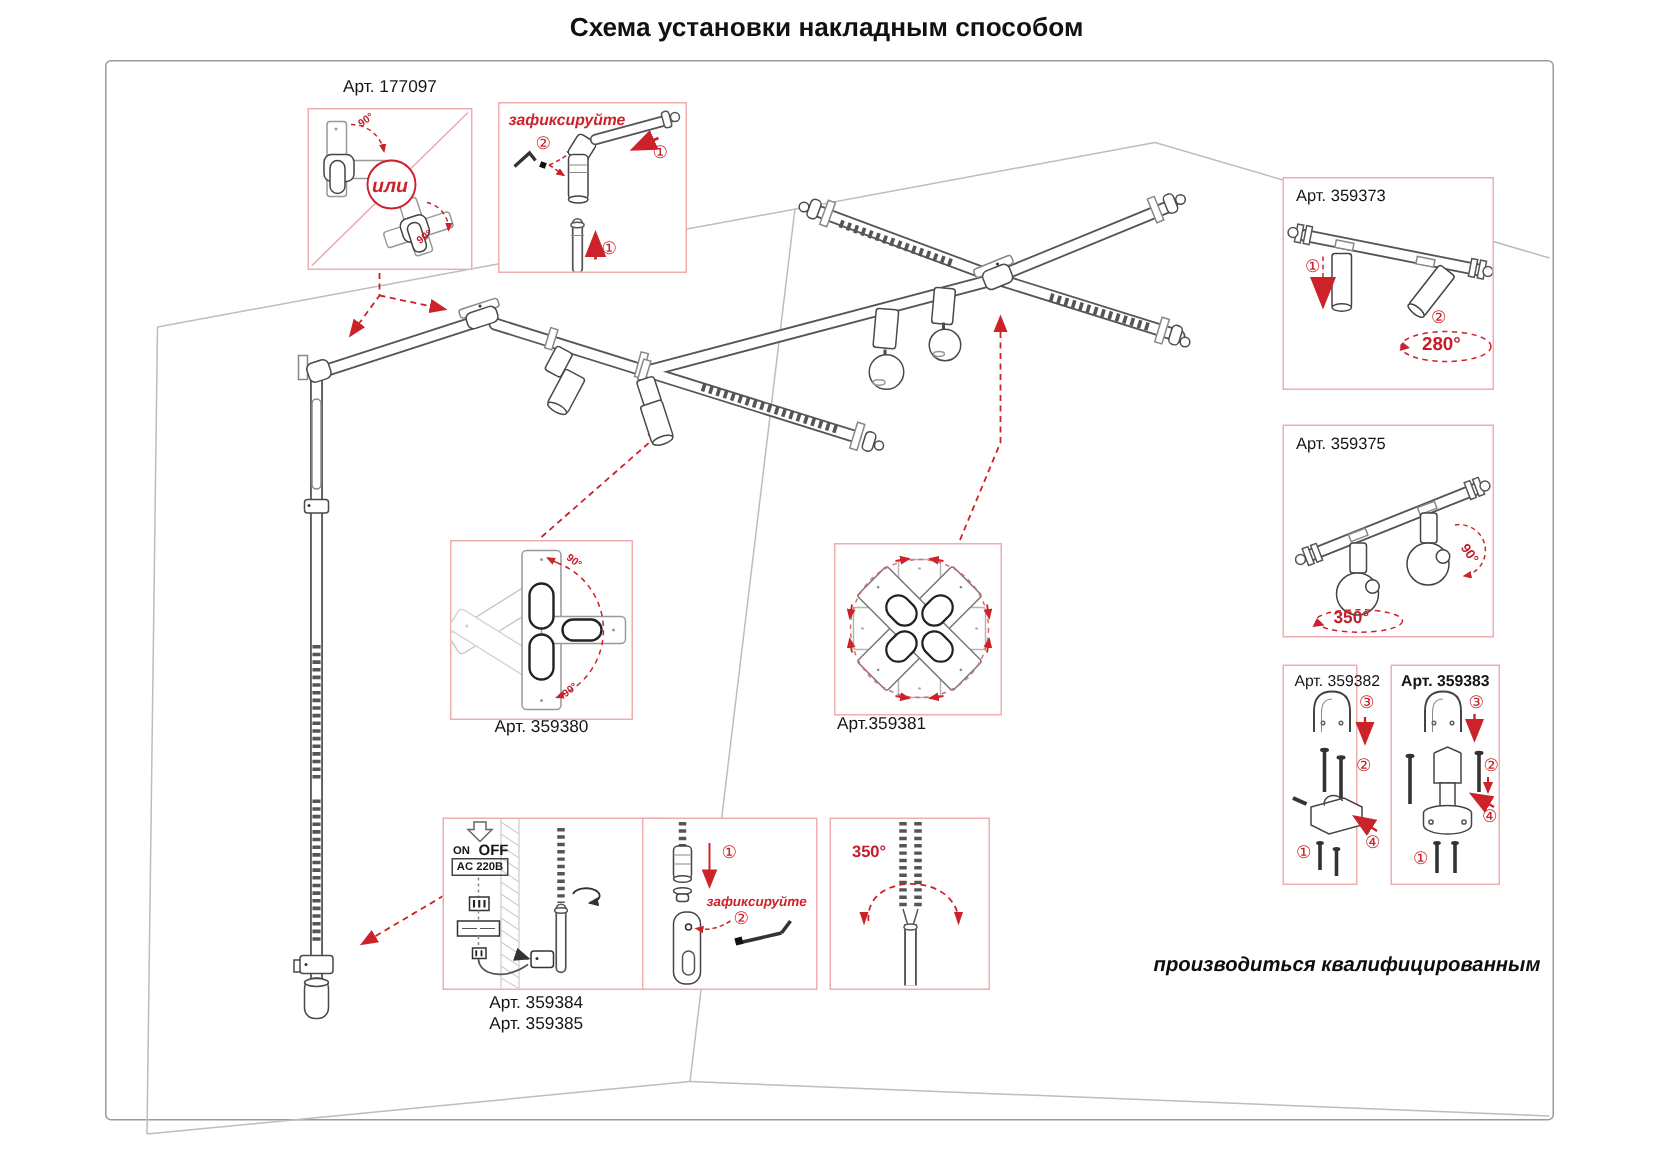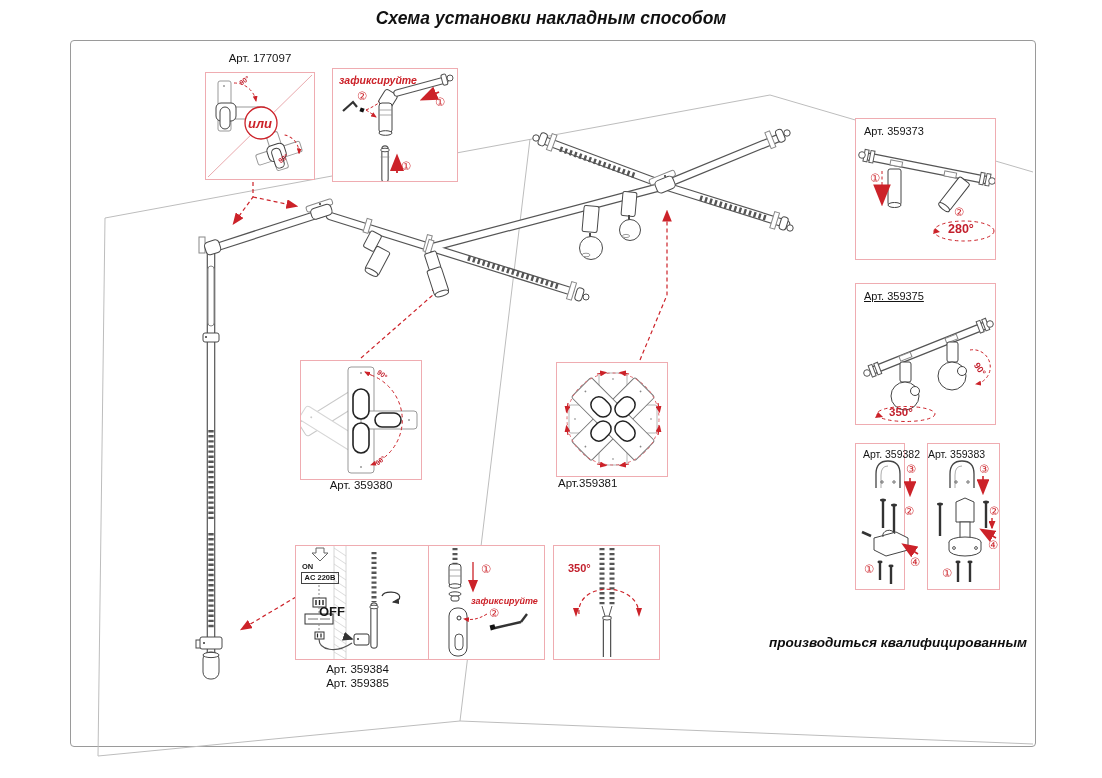--- a/index.html
+++ b/index.html
@@ -1,19 +1,19 @@
 <!DOCTYPE html>
 <html><head>
 <meta charset="utf-8">
 <style>
   html,body{margin:0;padding:0;background:#fff;}
   #page{position:relative;width:1102px;height:778px;background:#fff;overflow:hidden;
         font-family:"Liberation Sans",sans-serif;color:#151515;}
   #title{position:absolute;left:0;top:8px;width:100%;text-align:center;
-         font-size:17.5px;font-weight:bold;font-style:italic;color:#111;}
+         font-size:17.5px;font-weight:bold;color:#111;}
   #frame{position:absolute;left:70px;top:40px;width:964px;height:705px;
          border:1.4px solid #9a9a9a;border-radius:4px;}
   svg.main{position:absolute;left:0;top:0;z-index:1;}
   .box{position:absolute;border:1px solid #efacb1;background:#fff;z-index:2;box-sizing:border-box;}
   .box svg{position:absolute;left:0;top:0;}
   .lbl{position:absolute;font-size:11.5px;color:#151515;white-space:nowrap;z-index:3;}
   .lbl.center{text-align:center;}
   .inlbl{position:absolute;font-size:11px;color:#151515;white-space:nowrap;z-index:3;}
   .num{position:absolute;color:#cc2229;font-size:11.5px;line-height:1;z-index:3;}
   .redcap{position:absolute;color:#cc2229;font-weight:bold;font-style:italic;z-index:3;white-space:nowrap;}
@@ -307,21 +307,21 @@
       <g transform="rotate(-21 96 56)">
           <rect x="90" y="52" width="12" height="5" fill="#fff" stroke="#888"></rect>
         </g>
       <rect x="91" y="58" width="11" height="20" rx="2" fill="#fff" stroke="#444"></rect>
       <circle cx="96" cy="92" r="14" fill="#fff" stroke="#444"></circle>
       <circle cx="106" cy="87" r="4.5" fill="#fff" stroke="#444"></circle>
       <ellipse cx="50" cy="130" rx="29" ry="7.5" fill="none" stroke="#cc2229" stroke-dasharray="3.5 3"></ellipse>
       <path d="M22,128 L19,134 L27,133 Z" fill="#cc2229"></path>
       <path d="M114,66 A17,17 0 0 1 120,100" stroke="#cc2229" stroke-dasharray="3 2.5" fill="none" marker-end="url(#aRs)"></path>
     </svg>
-    <span class="inlbl" style="left:8px;top:6px;text-decoration:underline;">Арт. 359375</span>
+    <span class="inlbl" style="left:8px;top:6px;">Арт. 359375</span>
     <span class="deg" style="left:33px;top:122px;font-size:11.5px;">350°</span>
     <span class="deg" style="left:117px;top:80px;font-size:9px;transform:rotate(55deg);">90°</span>
   </div>
 
   <div class="box" style="left:855px;top:443px;width:50px;height:147px;">
     <svg width="71" height="145" viewBox="0 0 71 145">
       <path d="M20,44 L20,30 Q20,17 32,17 Q44,17 44,30 L44,44" fill="#fff" stroke="#444" stroke-width="1.3"></path>
       <path d="M25,44 L25,31 Q25,22 32,22" fill="none" stroke="#888" stroke-width="0.7"></path>
       <circle cx="26" cy="38" r="1.2" fill="none" stroke="#666"></circle>
         <circle cx="38" cy="38" r="1.2" fill="none" stroke="#666"></circle>
@@ -364,21 +364,21 @@
         <circle cx="48" cy="104" r="1.4" fill="none" stroke="#555"></circle>
       <ellipse cx="58" cy="58" rx="3" ry="1.5" fill="#333"></ellipse>
         <line x1="58" y1="58" x2="58" y2="84" stroke="#333" stroke-width="2.4"></line>
       <path d="M64,74 L64,84" stroke="#cc2229" stroke-width="1.4" fill="none" marker-end="url(#aRs)"></path>
       <path d="M68,94 L54,86" stroke="#cc2229" stroke-width="1.6" fill="none" marker-end="url(#aR)"></path>
       <ellipse cx="30" cy="118" rx="2.6" ry="1.4" fill="#333"></ellipse>
         <line x1="30" y1="118" x2="30" y2="138" stroke="#333" stroke-width="2.4"></line>
       <ellipse cx="42" cy="118" rx="2.6" ry="1.4" fill="#333"></ellipse>
         <line x1="42" y1="118" x2="42" y2="138" stroke="#333" stroke-width="2.4"></line>
     </svg>
-    <span class="inlbl" style="left:0;top:4px;width:71px;text-align:left;font-size:10.5px;">Арт. 359383</span>
+    <span class="inlbl" style="left:0;top:4px;width:71px;text-align:center;font-size:10.5px;font-weight:bold;">Арт. 359383</span>
     <span class="num" style="left:51px;top:20px;">③</span>
     <span class="num" style="left:61px;top:62px;">②</span>
     <span class="num" style="left:60px;top:96px;">④</span>
     <span class="num" style="left:14px;top:124px;">①</span>
   </div>
 
   <div class="box" style="left:300px;top:360px;width:122px;height:120px;">
     <svg width="120" height="118" viewBox="0 0 120 118">
       <g transform="rotate(-32 45 42)">
           <rect x="-6" y="34" width="62" height="16" rx="3" fill="#fff" stroke="#c9c9c9"></rect>
@@ -482,21 +482,21 @@
       <line x1="78" y1="60" x2="78" y2="99" stroke="#555" stroke-width="7.5" stroke-linecap="round"></line>
       <line x1="78" y1="60" x2="78" y2="99" stroke="#fff" stroke-width="5.2" stroke-linecap="round"></line>
       <ellipse cx="78" cy="61" rx="4.3" ry="1.8" fill="#fff" stroke="#555"></ellipse>
       <path d="M78,6 L78,56" stroke="#555" stroke-width="5" stroke-dasharray="2.3 2.6" fill="none"></path>
       <rect x="58" y="88" width="15" height="11" rx="2" fill="#fff" stroke="#333"></rect>
       <circle cx="62" cy="93" r="1" fill="#333"></circle>
       <path d="M50,91 L56,93" stroke="#333" stroke-width="1.8" marker-end="url(#aD)"></path>
       <path d="M86,50 a9,5 0 1 1 11,6" fill="none" stroke="#333" stroke-width="1.2" marker-end="url(#aD)"></path>
     </svg>
     <span class="inlbl" style="left:6px;top:16px;font-size:7.5px;font-weight:bold;">ON</span>
-    <span class="inlbl" style="left:23px;top:16px;font-size:13px;font-weight:bold;margin-top:42px;">OFF</span>
+    <span class="inlbl" style="left:23px;top:16px;font-size:10px;font-weight:bold;">OFF</span>
     <span class="inlbl" style="left:5px;top:26px;width:36px;height:10px;border:0.8px solid #444;text-align:center;font-size:7.5px;font-weight:bold;line-height:10px;">AC 220В</span>
   </div>
   <div class="lbl center" style="left:295px;top:663px;width:125px;">Арт. 359384</div>
   <div class="lbl center" style="left:295px;top:677px;width:125px;">Арт. 359385</div>
 
   <div class="box" style="left:428px;top:545px;width:117px;height:115px;">
     <svg width="115" height="113" viewBox="0 0 115 113">
       <path d="M26,2 L26,18" stroke="#555" stroke-width="5" stroke-dasharray="2.3 2.6" fill="none"></path>
       <rect x="20" y="18" width="12" height="22" rx="3" fill="#fff" stroke="#444"></rect>
       <line x1="20" y1="24" x2="32" y2="24" stroke="#888" stroke-width="0.7"></line>

